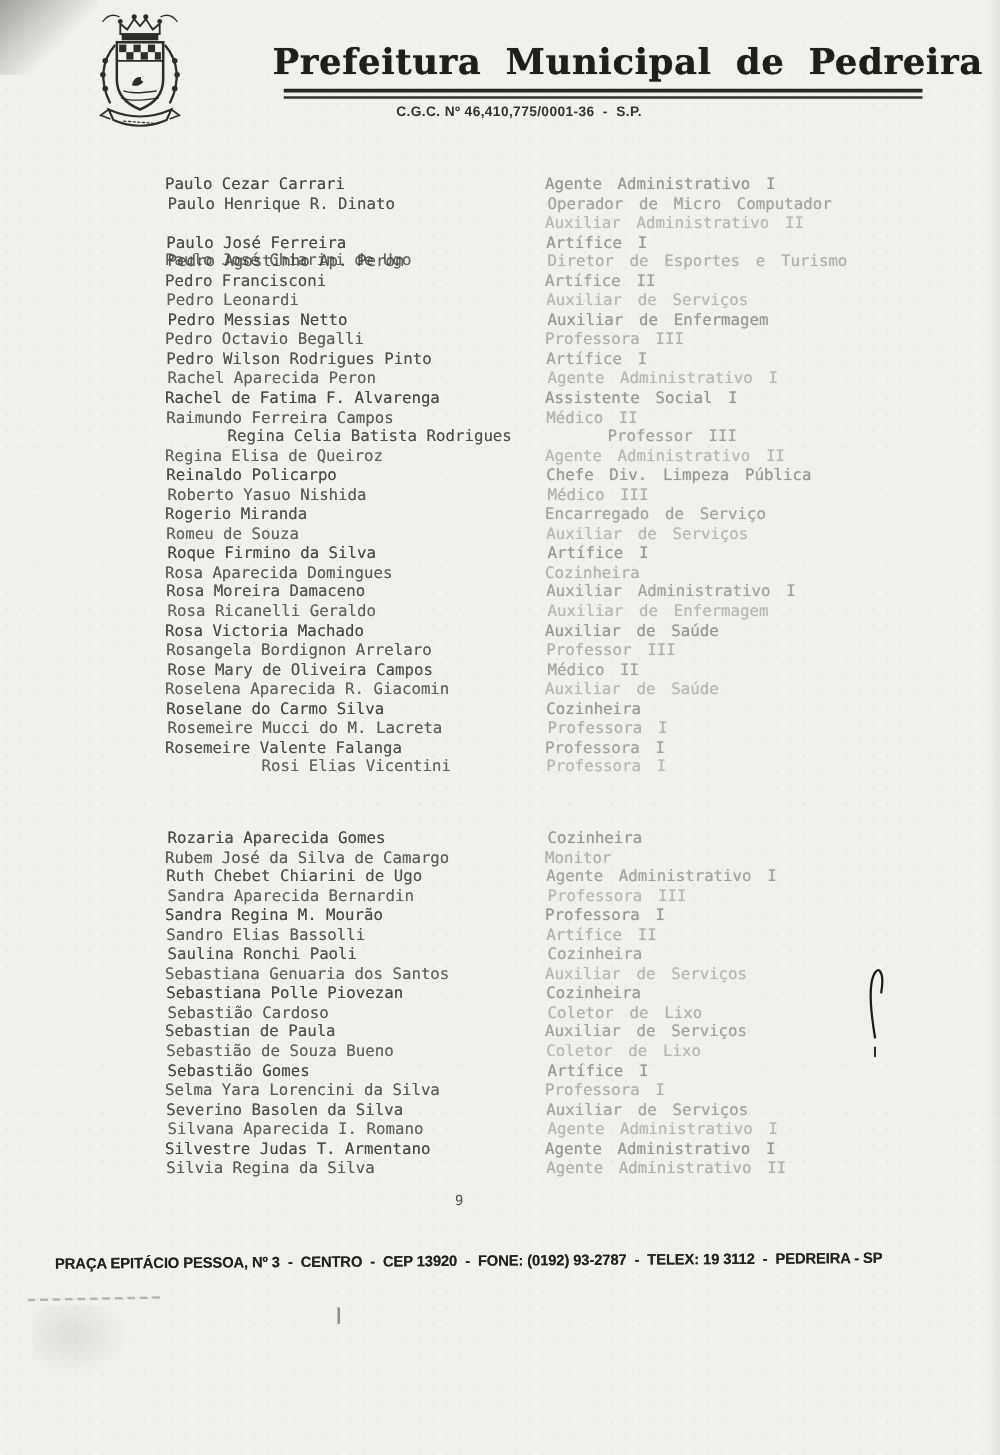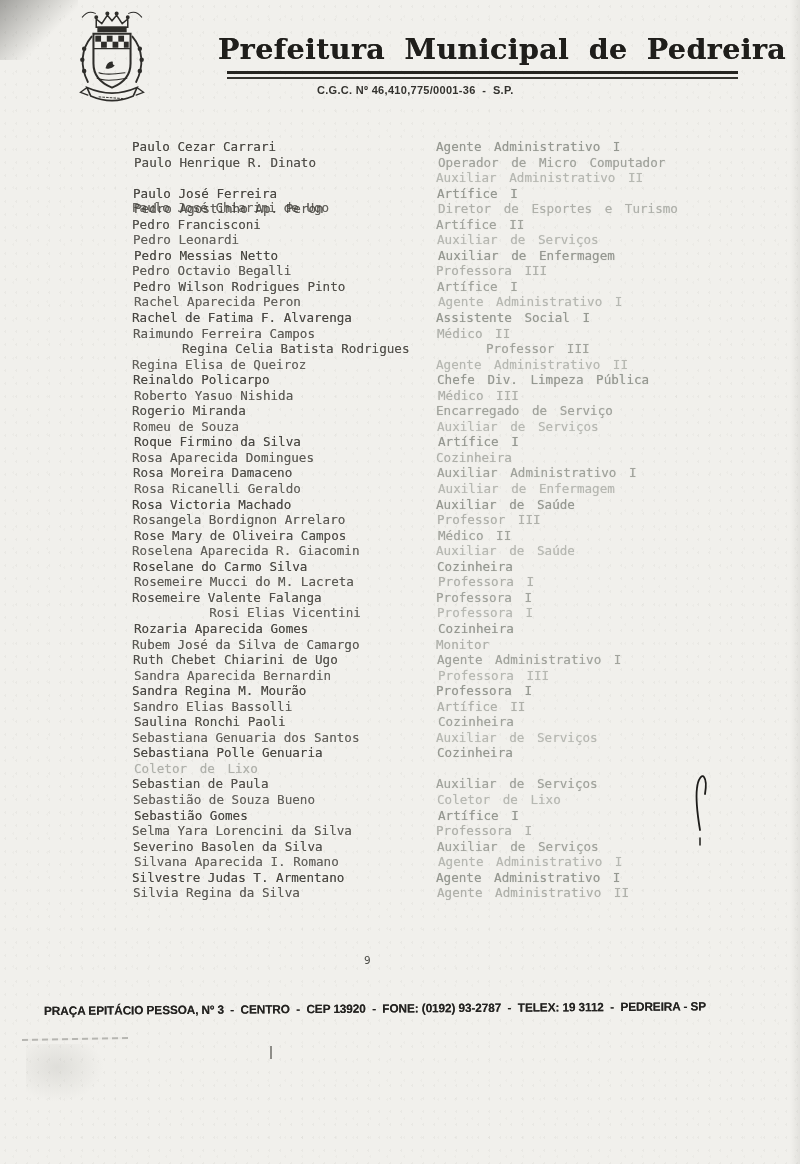--- a/index.html
+++ b/index.html
@@ -240,21 +240,21 @@
         <span class="erole" style="opacity: 0.52;">Professora I</span>
       </div>
       <div class="row" style="transform: translateX(-1px);">
         <span class="ename" style="opacity: 0.9;">Rosemeire Valente Falanga</span>
         <span class="erole" style="opacity: 0.63;">Professora I</span>
       </div>
       <div class="row" style="transform: translateX(0px); text-align: center;">
         <span class="ename" style="opacity: 0.8;">Rosi Elias Vicentini</span>
         <span class="erole" style="opacity: 0.46;">Professora I</span>
       </div>
-      <div class="row" style="transform: translateX(1px);">
+      <div class="row" style="transform: translateX(1px); margin-top: 41px;">
         <span class="ename" style="opacity: 0.95;">Rozaria Aparecida Gomes</span>
         <span class="erole" style="opacity: 0.72;">Cozinheira</span>
       </div>
       <div class="row" style="transform: translateX(-1px);">
         <span class="ename" style="opacity: 0.84;">Rubem José da Silva de Camargo</span>
         <span class="erole" style="opacity: 0.52;">Monitor</span>
       </div>
       <div class="row" style="transform: translateX(0px);">
         <span class="ename" style="opacity: 0.9;">Ruth Chebet Chiarini de Ugo</span>
         <span class="erole" style="opacity: 0.63;">Agente Administrativo I</span>
@@ -273,24 +273,25 @@
       </div>
       <div class="row" style="transform: translateX(1px);">
         <span class="ename" style="opacity: 0.9;">Saulina Ronchi Paoli</span>
         <span class="erole" style="opacity: 0.63;">Cozinheira</span>
       </div>
       <div class="row" style="transform: translateX(-1px);">
         <span class="ename" style="opacity: 0.8;">Sebastiana Genuaria dos Santos</span>
         <span class="erole" style="opacity: 0.46;">Auxiliar de Serviços</span>
       </div>
       <div class="row" style="transform: translateX(0px);">
-        <span class="ename" style="opacity: 0.95;">Sebastiana Polle Genuaria</span>
+        <span class="ename" style="opacity: 0.95;">Sebastiana Polle Piovezan</span>
         <span class="erole" style="opacity: 0.72;">Cozinheira</span>
       </div>
       <div class="row" style="transform: translateX(1px);">
+        <span class="ename" style="opacity: 0.84;">Sebastião Cardoso</span>
         <span class="erole" style="opacity: 0.52;">Coletor de Lixo</span>
       </div>
       <div class="row" style="transform: translateX(-1px);">
         <span class="ename" style="opacity: 0.9;">Sebastian de Paula</span>
         <span class="erole" style="opacity: 0.63;">Auxiliar de Serviços</span>
       </div>
       <div class="row" style="transform: translateX(0px);">
         <span class="ename" style="opacity: 0.8;">Sebastião de Souza Bueno</span>
         <span class="erole" style="opacity: 0.46;">Coletor de Lixo</span>
       </div>

